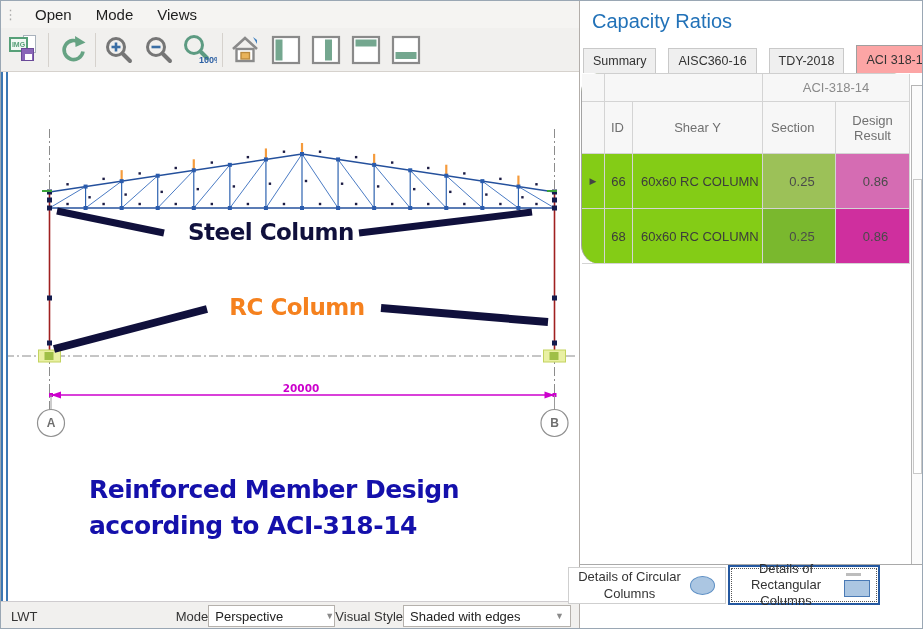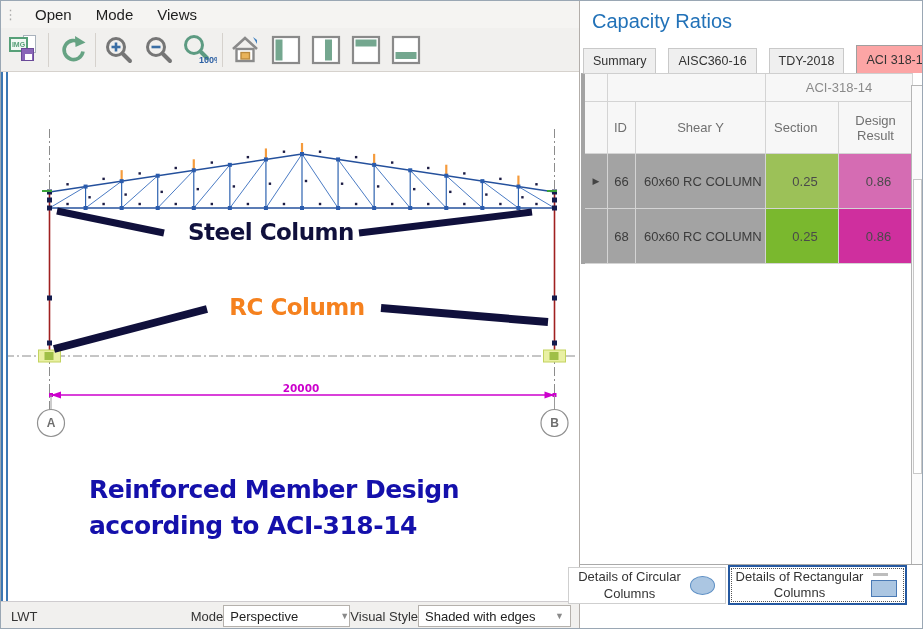--- a/index.html
+++ b/index.html
@@ -34,35 +34,35 @@
   .sb-caret{color:#8a8a8a;font-size:9px;margin-left:6px;}
   
   #panel{position:absolute;left:578px;top:0;width:345px;height:629px;background:#fff;border-left:1px solid #b3aeaa;}
   #panel-title{padding:9px 0 0 12px;font-size:20px;color:#2272b8;}
   #tabs{position:absolute;left:3px;top:44px;right:0;height:28px;display:flex;align-items:flex-end;gap:10px;}
   .tab{background:#efefef;border:1px solid #c9c9c9;border-bottom:none;padding:5px 9px 5px 9px;font-size:12.5px;color:#333;margin-right:2px;white-space:nowrap;}
   .tab.active{background:#fca5a5;border-color:#9f9f9f;padding-top:7px;padding-bottom:6px;position:relative;z-index:2;}
   .tab-sliver{width:5px;height:23px;background:#efefef;border:1px solid #c9c9c9;border-bottom:none;margin-right:3px;}
   .tab-arrow{font-size:11px;padding:0 4px;line-height:23px;}
   
-  #grid{position:absolute;left:1px;top:72px;display:grid;grid-template-columns:23px 28px 130px 73px 74px;grid-template-rows:28px 52px 55px 55px;border-top:1px solid #cfcfcf;border-left:4px solid #a3a3a3;font-size:13px;color:#3c3c3c;background:#a3a3a3;}
+  #grid{position:absolute;left:1px;top:72px;display:grid;grid-template-columns:23px 28px 130px 73px 74px;grid-template-rows:28px 52px 55px 55px;border-top:1px solid #cfcfcf;border-left:1px solid #a3a3a3;font-size:13px;color:#3c3c3c;background:#84cc16;border-radius:19px;}
   .gc{border-right:1px solid #d4d4d4;border-bottom:1px solid #d4d4d4;display:flex;align-items:center;}
   .gc.hdr{background:#f7f7f7;color:#707070;}
   .gc.center{justify-content:center;text-align:center;}
   .gc.sect{padding-left:8px;}
   .gc.val{justify-content:center;color:#4a4a4a;padding-left:6px;}
   .row-marker{color:#444;font-size:9px;justify-content:center;}
   
   #vscroll{position:absolute;left:331px;top:84px;width:13px;height:516px;background:#fbfbfb;border:1px solid #b5b5b5;}
   #vscroll .thumb{position:absolute;left:1px;top:93px;width:9px;height:295px;background:#ffffff;border:1px solid #c8c8c8;}
   
   #btn-strip{position:absolute;left:0;top:563px;width:345px;height:40px;border-top:1px solid #a9a9a9;background:#fff;}
   .detail-btn{position:absolute;display:flex;align-items:center;background:#fff;font-size:13px;color:#333;line-height:1.25;}
   #btn-circular{left:-12px;top:2px;width:158px;height:37px;border:1px solid #cfcfcf;}
-  #btn-rect{left:148px;top:0px;width:179px;height:40px;border:2px solid #2458a0;}
+  #btn-rect{left:148px;top:0px;width:152px;height:40px;border:2px solid #2458a0;}
   #btn-rect .focus-inner{position:absolute;inset:1px;border:1px dotted #555;pointer-events:none;}
   .btn-label{flex:1;text-align:center;padding:2px 2px;}
   .ellipse-icon{width:25px;height:19px;border-radius:50%;background:#abc6e2;border:1.5px solid #5d8fc4;margin-right:10px;flex:none;}
   .rect-icon-wrap{position:relative;width:30px;height:30px;margin-right:6px;flex:none;}
   .rect-icon{position:absolute;left:2px;top:10px;width:26px;height:17px;background:#abc6e2;border:1.5px solid #4a7ab5;}
   .rect-dash{position:absolute;left:4px;top:3px;width:15px;height:3px;background:#bdbdbd;}
 </style>
 </head>
 <body>
 
@@ -309,21 +309,21 @@
 
     <div id="statusbar">
       <span class="sb-label" style="margin-left:10px;">LWT</span>
       <span style="flex:1"></span>
       <span class="sb-label">Mode</span>
       <div class="sb-select" style="width:127px;gap:36px;">
         <span>Perspective</span>
           <span class="sb-caret">▼</span>
       </div>
       <span class="sb-label">Visual Style</span>
-      <div class="sb-select" style="width:153px;margin-right:8px;">
+      <div class="sb-select" style="width:168px;margin-right:8px;">
         <span>Shaded with edges</span>
           <span class="sb-caret">▼</span>
       </div>
     </div>
   </div>
 
   <div id="panel">
     <div id="panel-title">Capacity Ratios</div>
 
     <div id="tabs">

